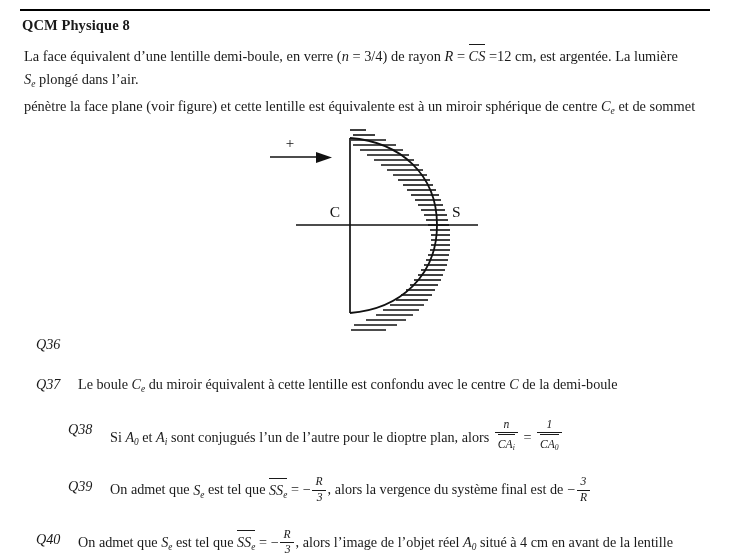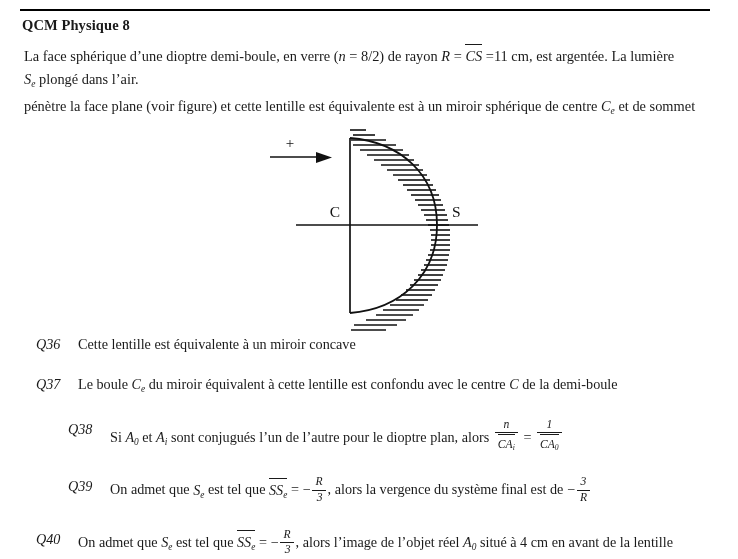--- a/index.html
+++ b/index.html
@@ -134,21 +134,21 @@
 </head>
 <body>
 
 <div class="page">
 
   <div class="top-rule"></div>
 
   <div class="doc-title">QCM Physique 8</div>
 
   <div class="intro">
-    <span class="ln"><span>La face sphérique d’une dioptre demi-boule, en verre (</span><i class="var">n</i><span> = 8/2) de rayon </span><i class="var">R</i><span> = </span><i class="var ovl">CS</i><span> =11 cm, est argentée. La lumière</span></span>
+    <span class="ln"><span>La face équivalent d’une lentille demi-boule, en verre (</span><i class="var">n</i><span> = 3/4) de rayon </span><i class="var">R</i><span> = </span><i class="var ovl">CS</i><span> =12 cm, est argentée. La lumière</span></span>
     <span class="ln"><i class="var"><span>S</span><sub class="sb">e</sub></i><span> plongé dans l’air.</span></span>
     <span class="ln"><span>pénètre la face plane (voir figure) et cette lentille est équivalente est à un miroir sphérique de centre </span><i class="var"><span>C</span><sub class="sb">e</sub></i><span> et de sommet</span></span>
   </div>
 
   <div class="figure">
     <svg width="250" height="222" viewBox="0 0 250 222" xmlns="http://www.w3.org/2000/svg">
 
       <g stroke="#111111" stroke-width="1.6">
         <line x1="103" y1="23" x2="125" y2="23"></line>
         <line x1="100" y1="18" x2="116" y2="18"></line>
@@ -209,21 +209,20 @@
 
       <text x="90" y="105" text-anchor="end" font-family="Liberation Serif, serif" font-size="15.5" fill="#111111">C</text>
       <text x="202" y="105" text-anchor="start" font-family="Liberation Serif, serif" font-size="15.5" fill="#111111">S</text>
     </svg>
   </div>
 
   <div class="qlist">
 
     <div class="qrow">
       <div class="qnum">Q36</div>
-      <div class="qtext">Cette lentille est équivalente à un miroir concave</div>
     </div>
 
     <div class="qrow">
       <div class="qnum">Q37</div>
       <div class="qtext"><span>Le boule </span><i class="var"><span>C</span><sub class="sb">e</sub></i><span> du miroir équivalent à cette lentille est confondu avec le centre </span><i class="var">C</i><span> de la demi-boule</span></div>
     </div>
 
     <div class="qrow q-tall">
       <div class="qnum">Q38</div>
       <div class="qtext"><span>Si </span><i class="var"><span>A</span><sub class="sb">0</sub></i><span> et </span><i class="var"><span>A</span><sub class="sb">i</sub></i><span> sont conjugués l’un de l’autre pour le dioptre plan, alors </span><span class="frac frac-ovl"><span class="num">n</span><span class="den"><span class="ovl"><span>CA</span><sub class="sb">i</sub></span></span></span><span> = </span><span class="frac frac-ovl"><span class="num">1</span><span class="den"><span class="ovl"><span>CA</span><sub class="sb">0</sub></span></span></span></div>

